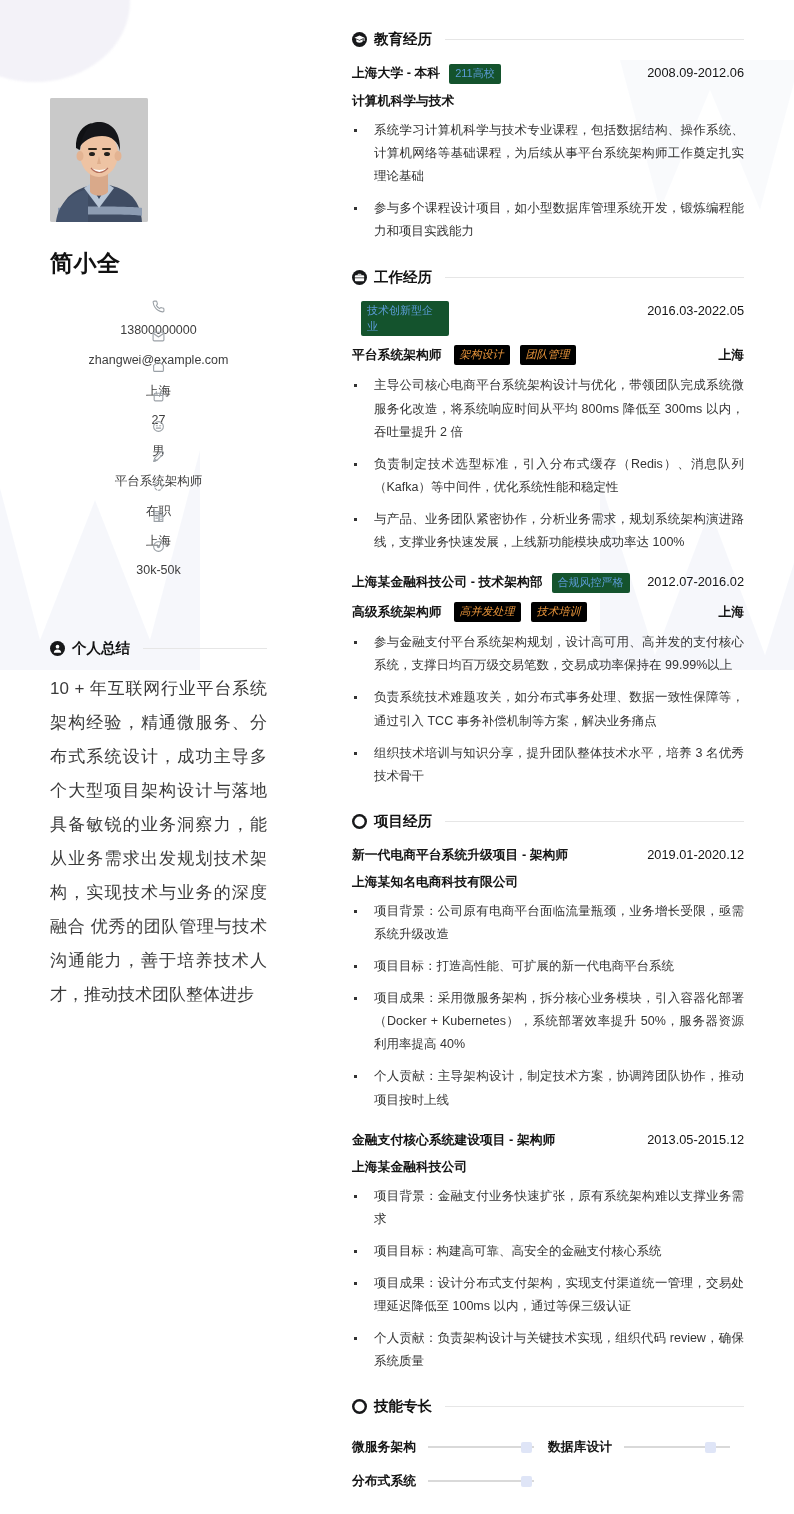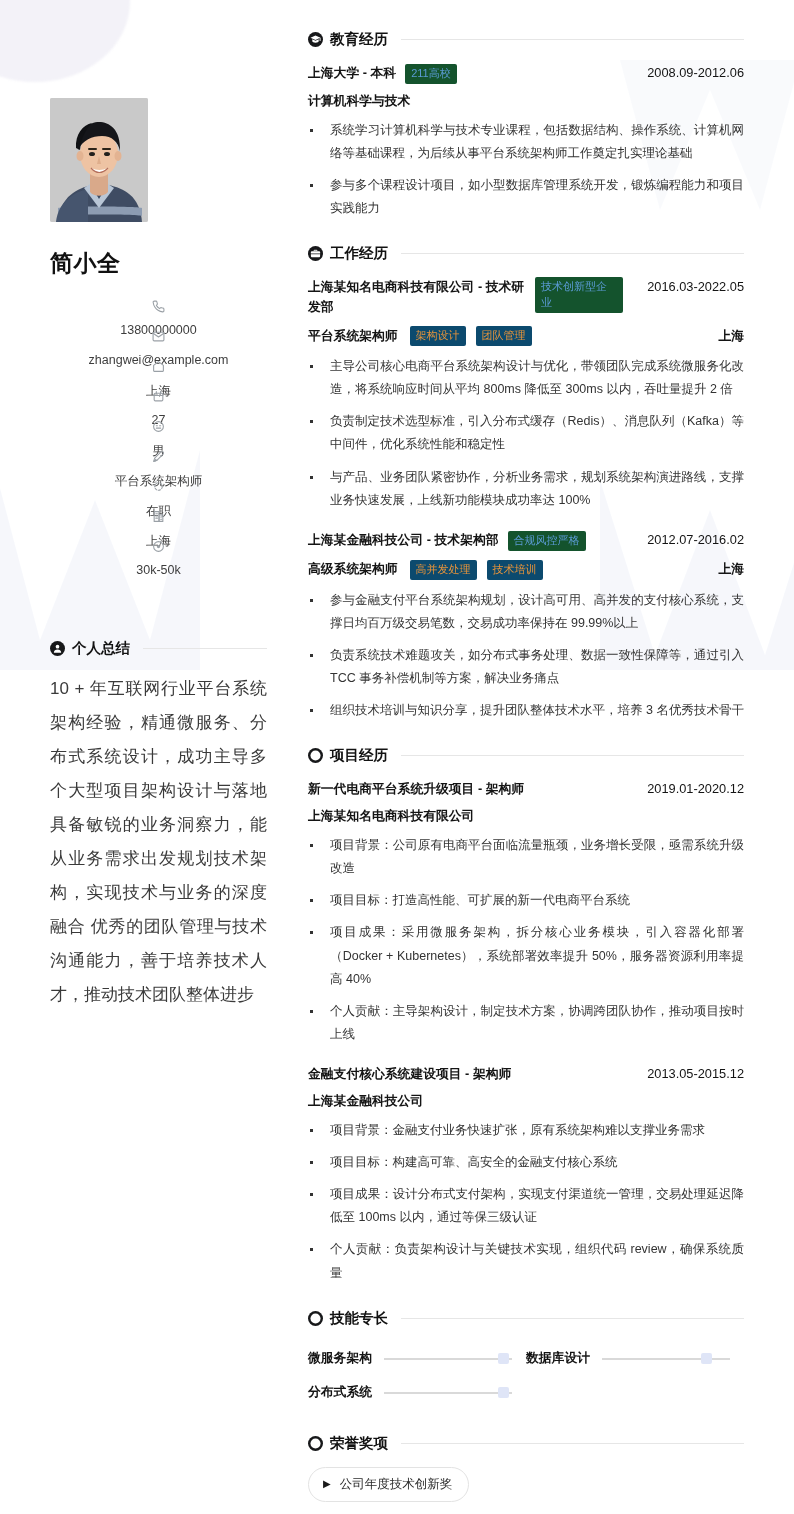--- a/index.html
+++ b/index.html
@@ -87,21 +87,21 @@
 
   .left .sec-head { margin-top: 70px; }
   .summary {
     font-size: 17px;
     line-height: 2.0;
     color: #3a3a3a;
     text-align: justify;
   }
 
   
-  .block { margin-bottom: 24px; }
+  .block { margin-bottom: 24px; margin-left: 44px; }
   .block:last-child { margin-bottom: 0; }
 
   .entry { margin-bottom: 18px; }
   .entry:last-child { margin-bottom: 0; }
 
   .e-line1 {
     display: flex; align-items: flex-start;
     font-size: 12.8px; font-weight: 700; color: #141414;
     line-height: 1.55;
   }
@@ -130,21 +130,21 @@
   
   .tag {
     display: inline-block;
     font-size: 11px; font-weight: 400;
     padding: 2px 6px;
     border-radius: 2px;
     line-height: 1.45;
     white-space: normal;
   }
   .tag.blue   { background: #14532d; color: #5b9bd5; }
-  .tag.orange { background: #0c4a6e; color: #e8943a; }
+  .tag.orange { background: #000000; color: #e8943a; font-style: italic; }
 
   
   ul.bul { list-style: none; margin-top: 9px; }
   ul.bul li {
     position: relative;
     padding-left: 22px;
     margin-bottom: 9px;
     font-size: 12.5px;
     line-height: 1.85;
     color: #333;
@@ -392,21 +392,20 @@
                 <path d="M9 7V5h6v2" fill="none" stroke="#fff" stroke-width="2"></path>
                 <rect x="2" y="12" width="20" height="1.6" fill="#17181a"></rect>
               </svg>
           </span>
           <span class="t">工作经历</span>
           <span class="rule"></span>
         </div>
 
         <div class="entry">
           <div class="e-line1">
-            <span class="e-title" style="max-width:218px">上海某知名电商科技有限公司 - 技术研发部</span>
             <span class="e-tagwrap">
               <span class="tag blue">技术创新型企业</span>
             </span>
             <span class="e-date">2016.03-2022.05</span>
           </div>
           <div class="e-line2">
             <span class="role">平台系统架构师</span>
             <span class="tags">
               <span class="tag orange">架构设计</span>
               <span class="tag orange">团队管理</span>

